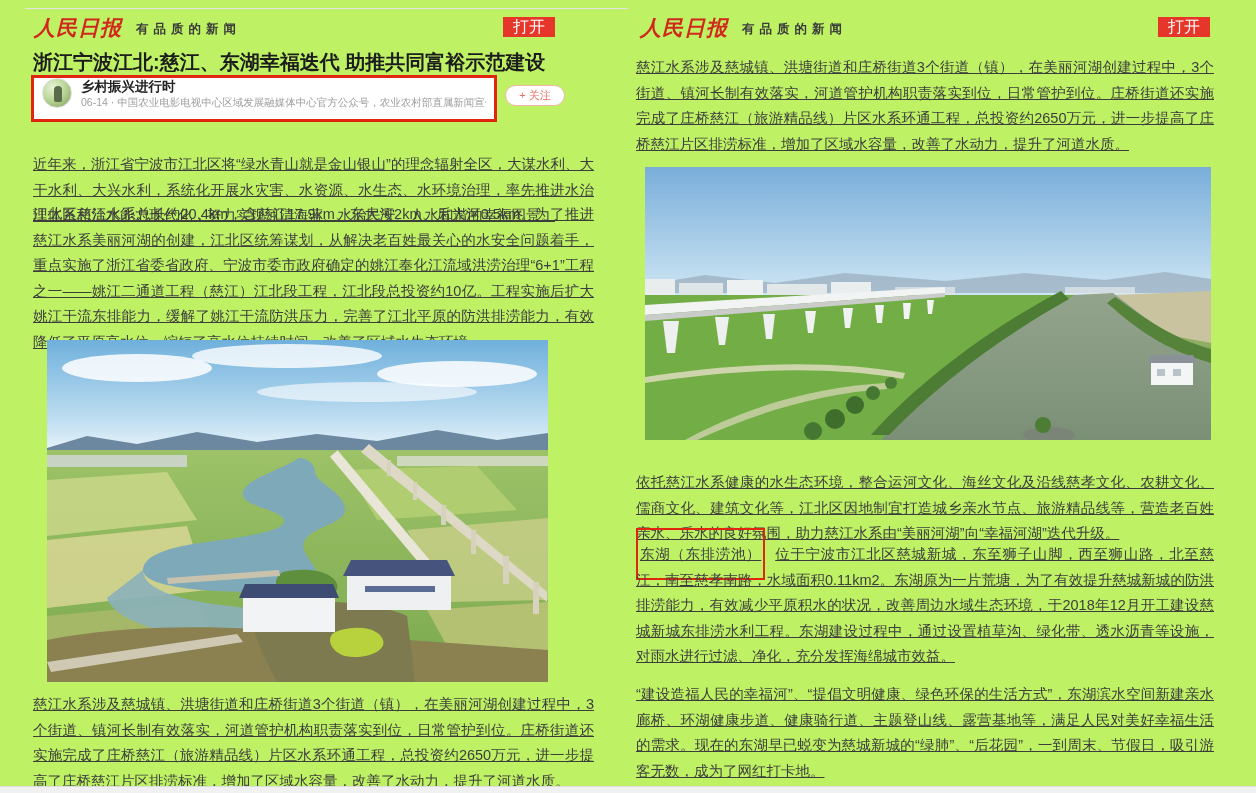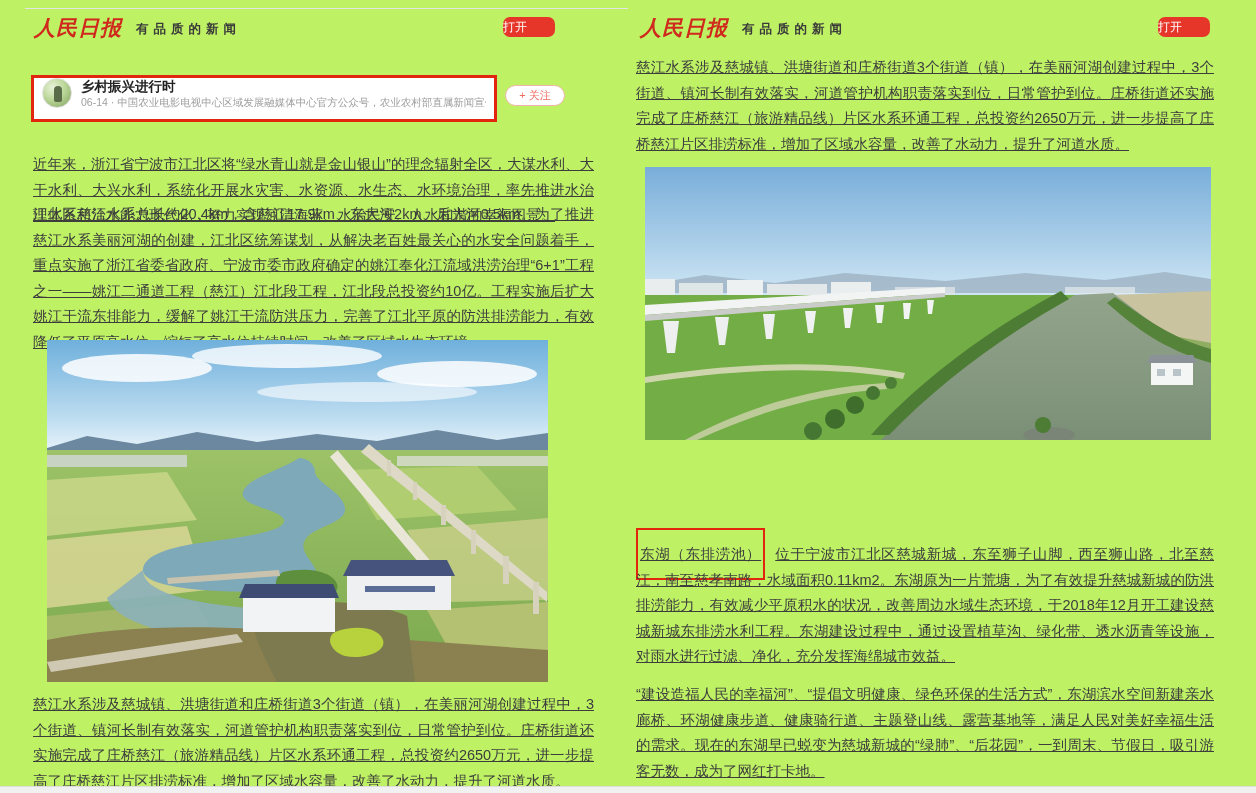--- a/index.html
+++ b/index.html
@@ -20,21 +20,21 @@
     font-family:"DejaVu Serif","Liberation Serif",serif;
     font-style:italic; font-weight:bold; font-size:21px; color:#d0281c;
     letter-spacing:1px; line-height:26px; cursor:pointer;
   }
   .tagline {
     display:inline-block; margin-left:14px; font-size:12.5px; color:#3a3a3a;
     letter-spacing:5px; font-weight:bold; vertical-align:2px;
   }
   .open-btn {
     position:absolute; width:52px; height:20px; background:#e6362a; border:none;
-    border-radius:7px; color:#fff; font-size:12px; line-height:20px; text-align:left;
+    border-radius:0; color:#fff; font-size:16px; line-height:20px; text-align:center;
     cursor:pointer; font-family:inherit;
   }
 
   .title {
     position:absolute; left:33px; top:49px; width:545px;
     font-size:20px; font-weight:bold; color:#1c1c1c; line-height:26px;
   }
 
   
   .author-card {
@@ -90,20 +90,21 @@
 <div class="canvas">
 
   <div class="page page-left">
     <div class="top-hairline"></div>
 
     <div class="brand-row" style="left:34px; top:15px;">
       <span class="logo">人民日报</span><span class="tagline">有品质的新闻</span>
     </div>
     <button class="open-btn" style="left:503px; top:17px;">打开</button>
 
+    <h1 class="title">浙江宁波江北:慈江、东湖幸福迭代 助推共同富裕示范建设</h1>
 
     <div class="author-card">
       <span class="avatar"></span>
       <span class="author-text">
         <span class="author-name" style="display:block;">乡村振兴进行时</span>
         <span class="author-meta" style="display:block;">06-14 · 中国农业电影电视中心区域发展融媒体中心官方公众号，农业农村部直属新闻宣传单位，“三农”号融</span>
       </span>
     </div>
     <button class="follow-btn">+ 关注</button>
 
@@ -249,20 +250,21 @@
           <polygon points="502,196 552,196 548,188 506,188" fill="#8a9298"></polygon>
           <rect x="512" y="202" width="8" height="7" fill="#b9c4c8"></rect>
           <rect x="528" y="202" width="8" height="7" fill="#b9c4c8"></rect>
         </g>
 
         <ellipse cx="404" cy="268" rx="26" ry="8" fill="#7a8578"></ellipse>
         <circle cx="398" cy="258" r="8" fill="#4d7c35"></circle>
       </svg>
     </div>
 
+    <p class="para" style="top:470px;">依托慈江水系健康的水生态环境，整合运河文化、海丝文化及沿线慈孝文化、农耕文化、儒商文化、建筑文化等，江北区因地制宜打造城乡亲水节点、旅游精品线等，营造老百姓亲水、乐水的良好氛围，助力慈江水系由“美丽河湖”向“幸福河湖”迭代升级。</p>
 
     <p class="para" style="top:542px;"><span class="hl-box">东湖（东排涝池）</span><span>位于宁波市江北区慈城新城，东至狮子山脚，西至狮山路，北至慈江，南至慈孝南路，水域面积0.11km2。东湖原为一片荒塘，为了有效提升慈城新城的防洪排涝能力，有效减少平原积水的状况，改善周边水域生态环境，于2018年12月开工建设慈城新城东排涝水利工程。东湖建设过程中，通过设置植草沟、绿化带、透水沥青等设施，对雨水进行过滤、净化，充分发挥海绵城市效益。</span></p>
 
     <p class="para" style="top:682px;">“建设造福人民的幸福河”、“提倡文明健康、绿色环保的生活方式”，东湖滨水空间新建亲水廊桥、环湖健康步道、健康骑行道、主题登山线、露营基地等，满足人民对美好幸福生活的需求。现在的东湖早已蜕变为慈城新城的“绿肺”、“后花园”，一到周末、节假日，吸引游客无数，成为了网红打卡地。</p>
   </div>
 
   <div class="footer-strip"></div>
 </div>
 
 </body></html>

